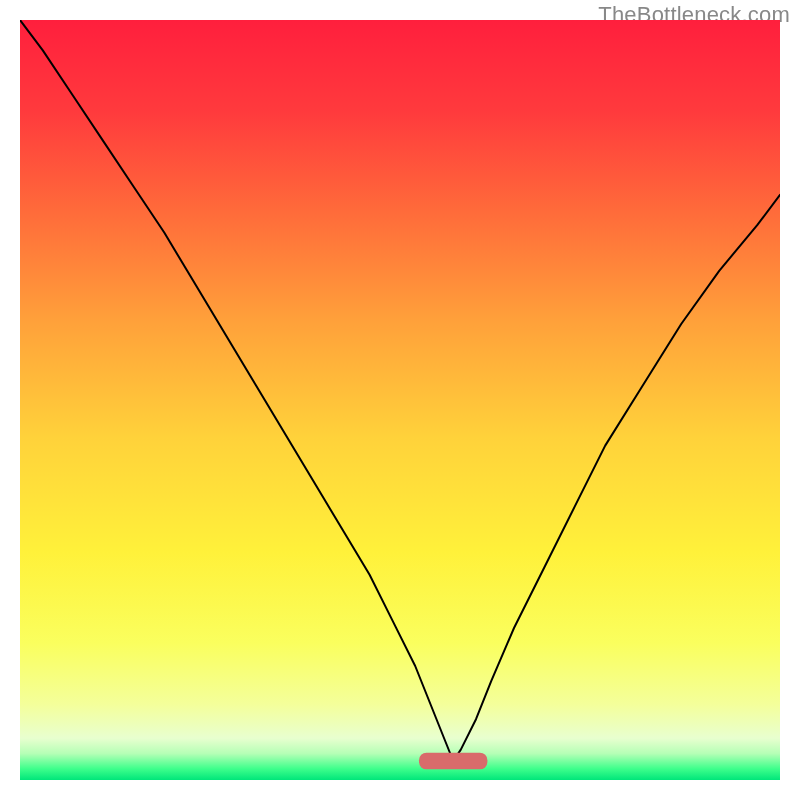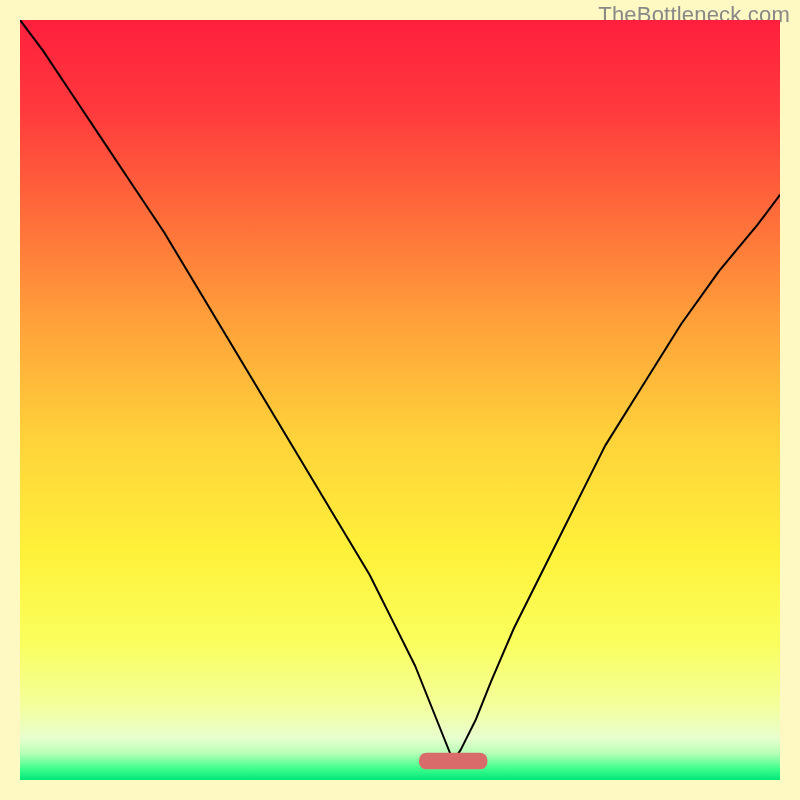--- a/index.html
+++ b/index.html
@@ -7,21 +7,21 @@
     padding: 0;
     width: 800px;
     height: 800px;
     background: #000;
     overflow: hidden;
   }
   .frame {
     position: absolute;
     left: 0; top: 0;
     width: 800px; height: 800px;
-    background: #fef9c3;
+    background: #ffffff;
   }
   .plot {
     position: absolute;
     left: 20px;
     top: 20px;
     width: 760px;
     height: 760px;
   }
   .watermark {
     position: absolute;

